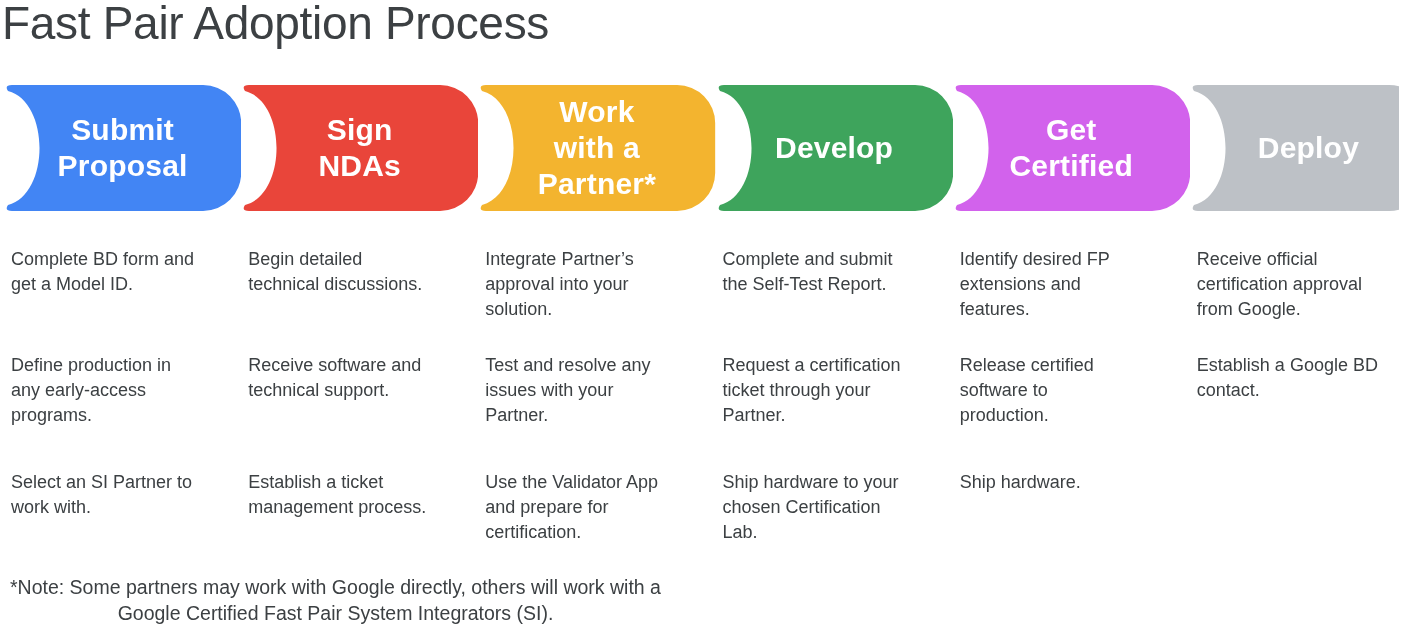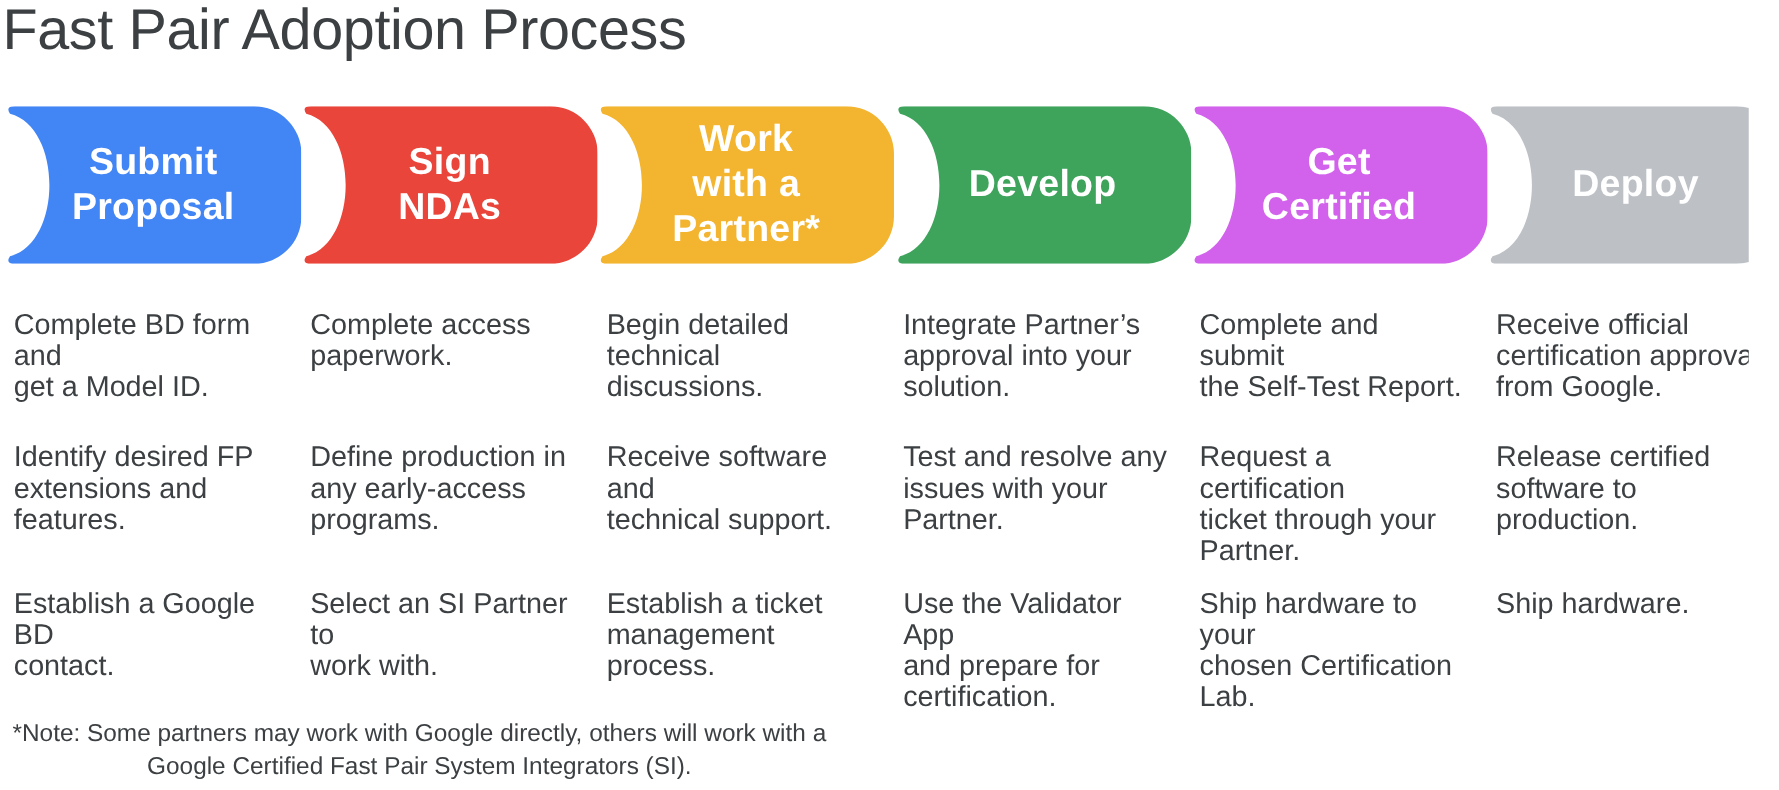--- a/index.html
+++ b/index.html
@@ -69,21 +69,21 @@
     position: absolute;
     top: 247px;
     left: 0;
     width: 1423px;
     display: grid;
     grid-template-columns: repeat(6, 1fr);
     grid-template-rows: 106px 117px auto;
   }
   .task {
     padding: 0 14px 0 11px;
-    font-size: 23px;
+    font-size: 18px;
     line-height: 25px;
     color: #3C4043;
     white-space: pre-line;
   }
   .note {
     position: absolute;
     top: 574px;
     left: 10px;
     margin: 0;
     max-width: 760px;
@@ -138,35 +138,33 @@
       <div class="step">
         <svg viewBox="0 0 237 126" preserveAspectRatio="none">
           <path d="M 8 0 H 199 A 38 38 0 0 1 237 38 V 88 A 38 38 0 0 1 199 126 H 8 Q 0 126 4 120 C 46 109 46 17 4 6 Q 0 0 8 0 Z" fill="#BDC1C6"></path>
         </svg>
         <div class="step-label">Deploy</div>
       </div>
     </div>
   <div class="details" id="details">
       <div class="task">Complete BD form and
 get a Model ID.</div>
-      <div class="task">Complete access
-paperwork.</div>
       <div class="task">Begin detailed
 technical discussions.</div>
       <div class="task">Integrate Partner’s
 approval into your
 solution.</div>
       <div class="task">Complete and submit
 the Self-Test Report.</div>
+      <div class="task">Identify desired FP
+extensions and
+features.</div>
       <div class="task">Receive official
 certification approval
 from Google.</div>
-      <div class="task">Identify desired FP
-extensions and
-features.</div>
       <div class="task">Define production in
 any early-access
 programs.</div>
       <div class="task">Receive software and
 technical support.</div>
       <div class="task">Test and resolve any
 issues with your
 Partner.</div>
       <div class="task">Request a certification
 ticket through your

